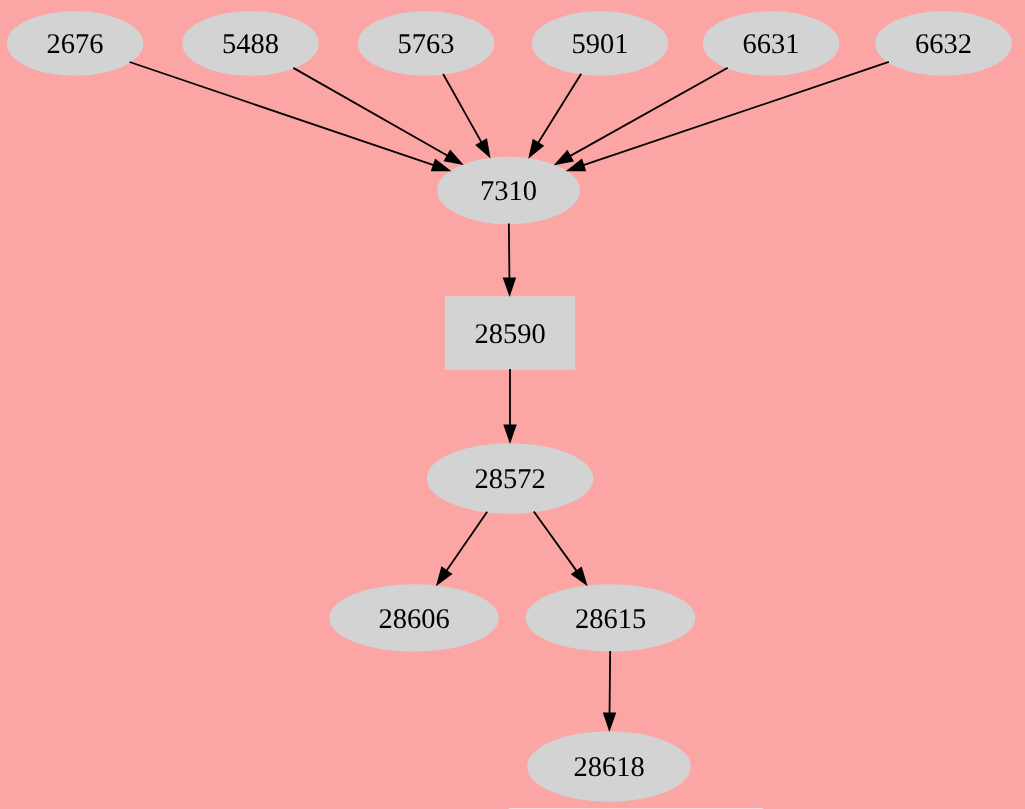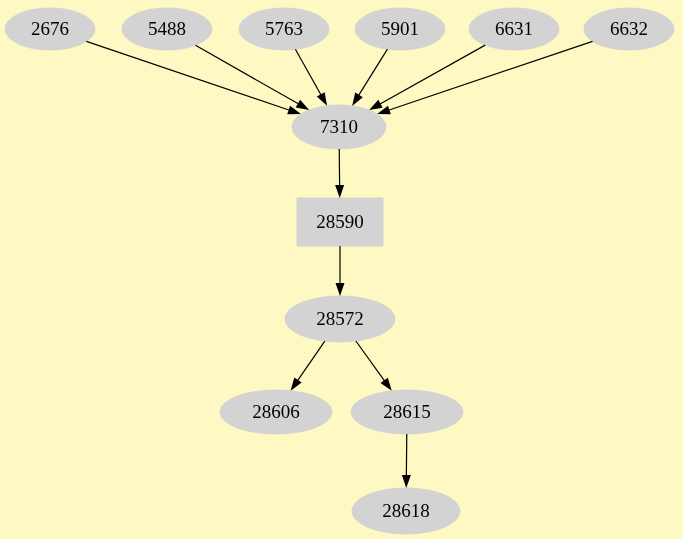--- a/index.html
+++ b/index.html
@@ -5,21 +5,21 @@
   html, body {
     margin: 0;
     padding: 0;
     background: #ffffff;
     font-family: "Liberation Serif", "DejaVu Serif", serif;
   }
   #graph-canvas {
     position: relative;
     width: 683px;
     height: 539px;
-    background: #fef9c3;
+    background: #fca5a5;
     overflow: hidden;
   }
   svg {
     display: block;
   }
   .node-label {
     font-family: "Liberation Serif", "DejaVu Serif", serif;
     pointer-events: none;
   }
 </style>

